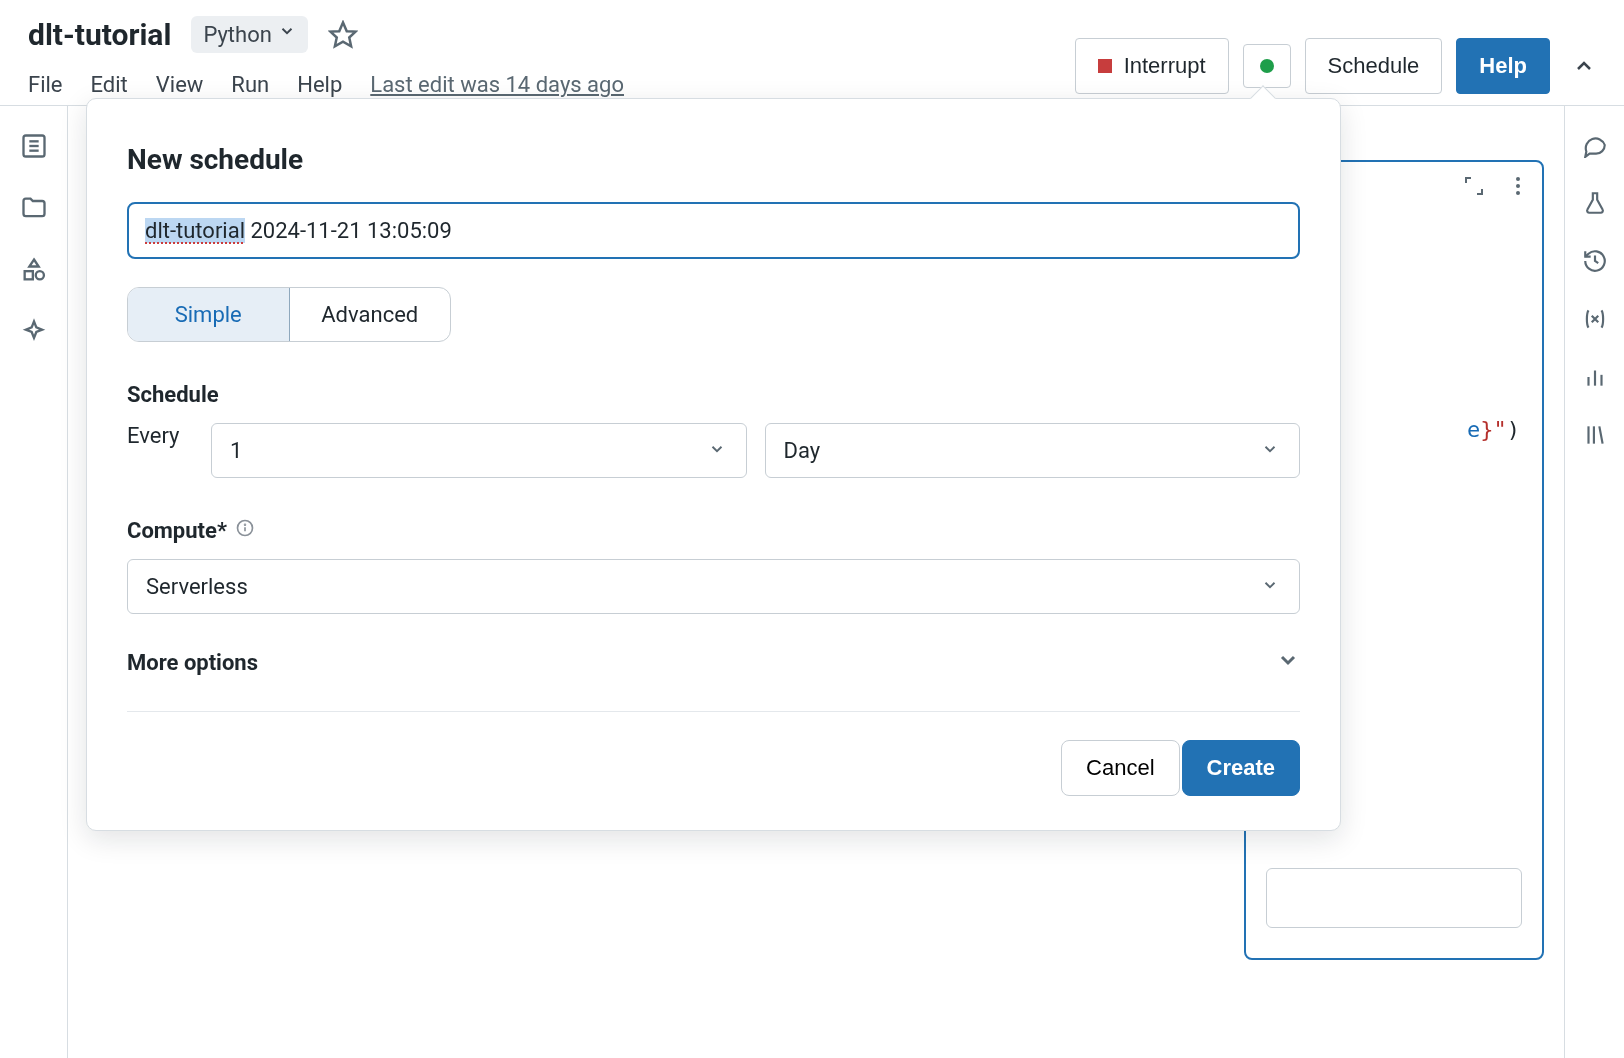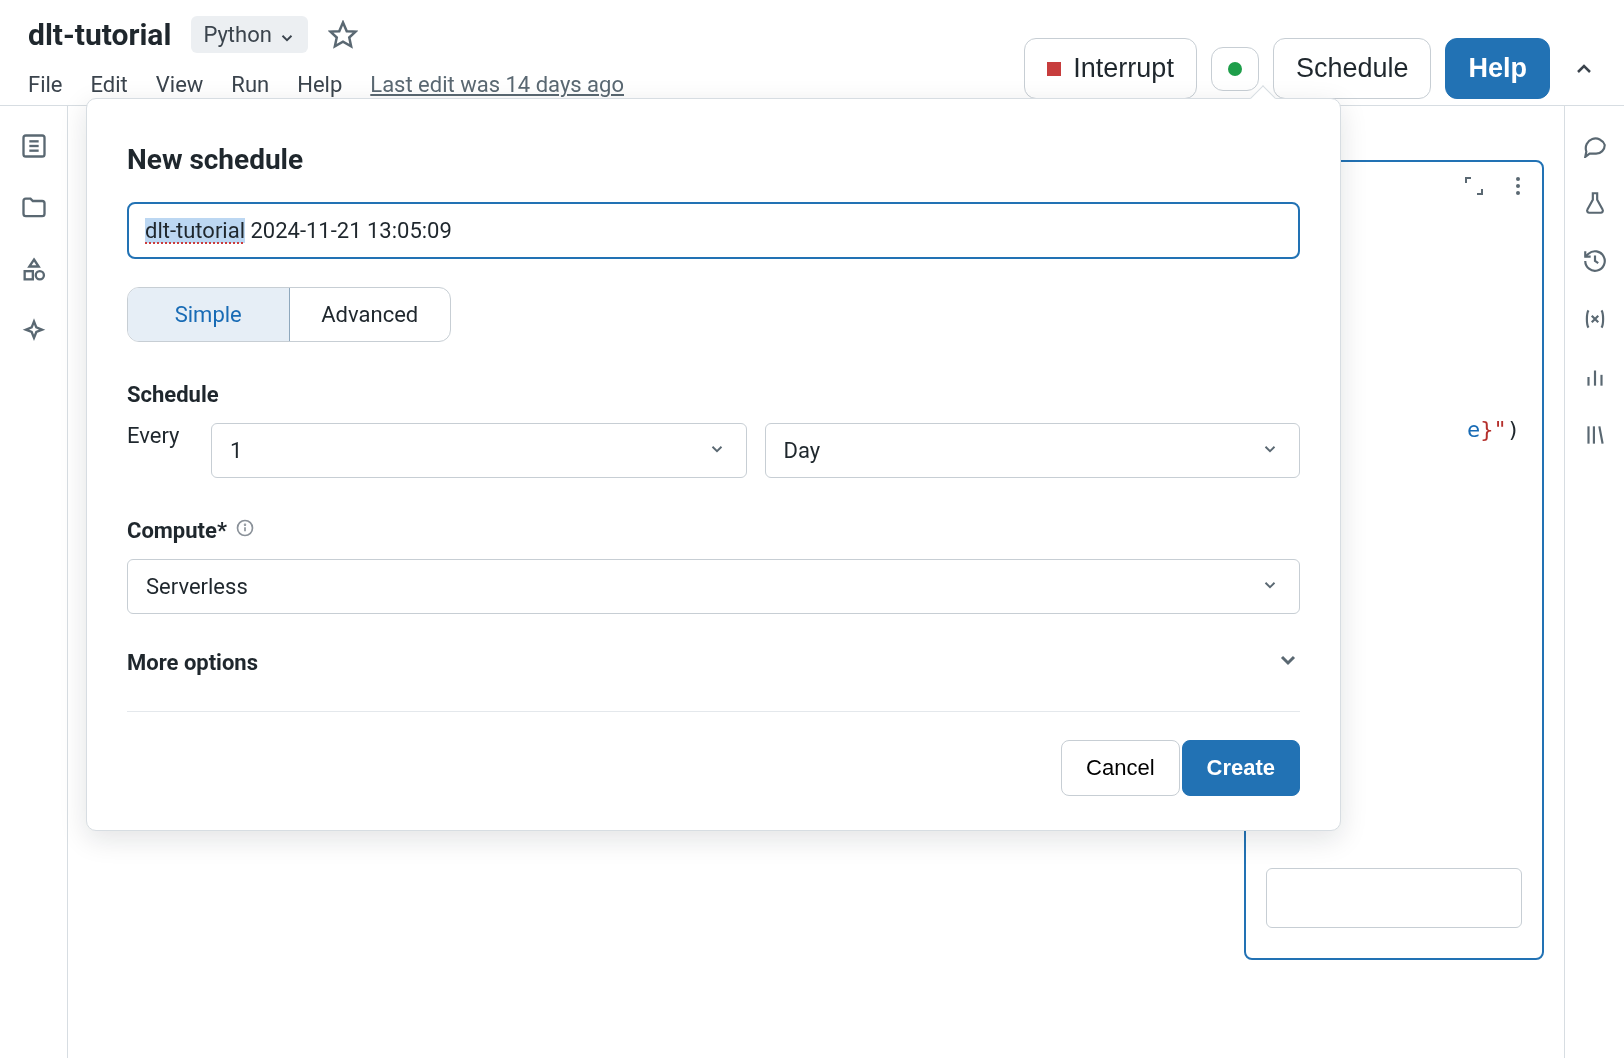--- a/index.html
+++ b/index.html
@@ -19,34 +19,34 @@
   align-items: flex-start;
   padding: 16px 20px 0 28px;
   border-bottom: 1px solid #d7dde2;
   height: 106px;
   position: relative;
 }
 .header-left { flex: 1; display: flex; flex-direction: column; gap: 10px; }
 .title-row { display: flex; align-items: center; gap: 20px; }
 .doc-title { font-size: 30px; font-weight: 700; color: #1f272d; }
 .lang-pill {
-  display: flex; align-items: flex-end; gap: 6px;
+  display: flex; align-items: flex-start; gap: 6px;
   background: #eceff2; border-radius: 6px;
   padding: 6px 12px; font-size: 22px; color: #3b444d;
   cursor: pointer;
 }
 .menu-row { display: flex; align-items: center; gap: 28px; font-size: 22px; color: #3b444d; padding-bottom: 12px; margin-top: 9px;}
 .menu-item { cursor: pointer; }
 .last-edit { color: #5a6872; text-decoration: underline; cursor: pointer;}
 
 .header-right { display: flex; align-items: center; gap: 14px; padding-top: 22px;}
 .btn {
   display: flex; align-items: center; gap: 12px;
-  border: 1px solid #c7ced4; border-radius: 12px;
-  padding: 14px 22px; font-size: 27px; color: #1f272d;
+  border: 1px solid #c7ced4; border-radius: 4px;
+  padding: 14px 22px; font-size: 22px; color: #1f272d;
   background: #fff; cursor: pointer;
 }
 .btn-icononly { padding: 14px 16px; }
 .btn-primary { background: #2272b4; color: #fff; border-color: #2272b4; font-weight: 600;}
 .sq { width: 14px; height: 14px; background: #c73d3d; display:inline-block;}
 .dot { width: 14px; height: 14px; background: #1e9e4a; border-radius: 50%; display:inline-block;}
 .caret-box { padding: 10px 8px; cursor:pointer;}
 .star-icon svg, .lang-pill svg, .caret-box svg { display:block; }
 
 

